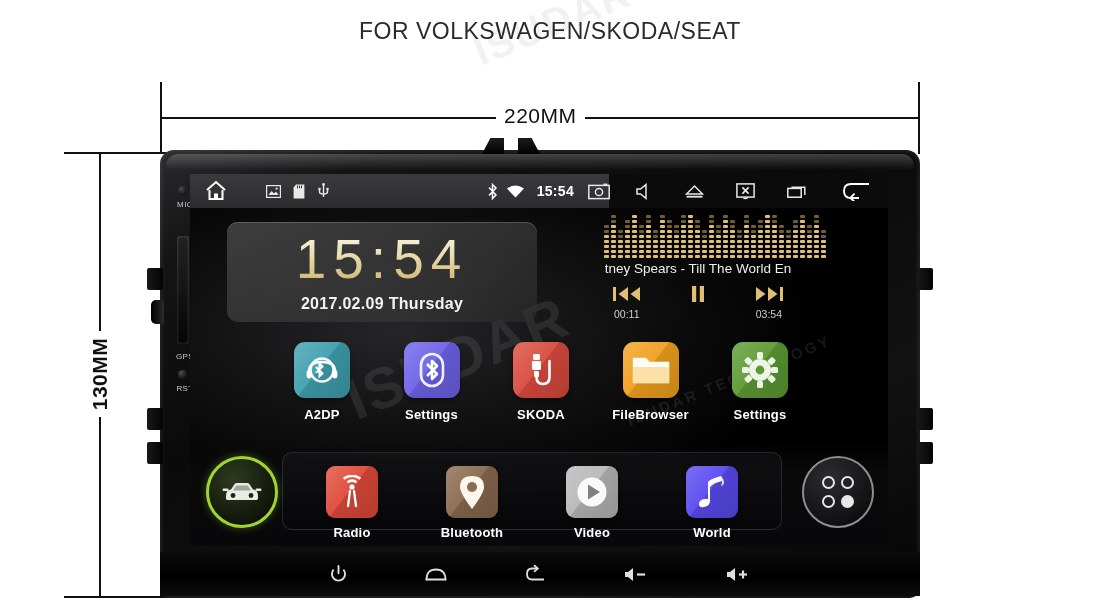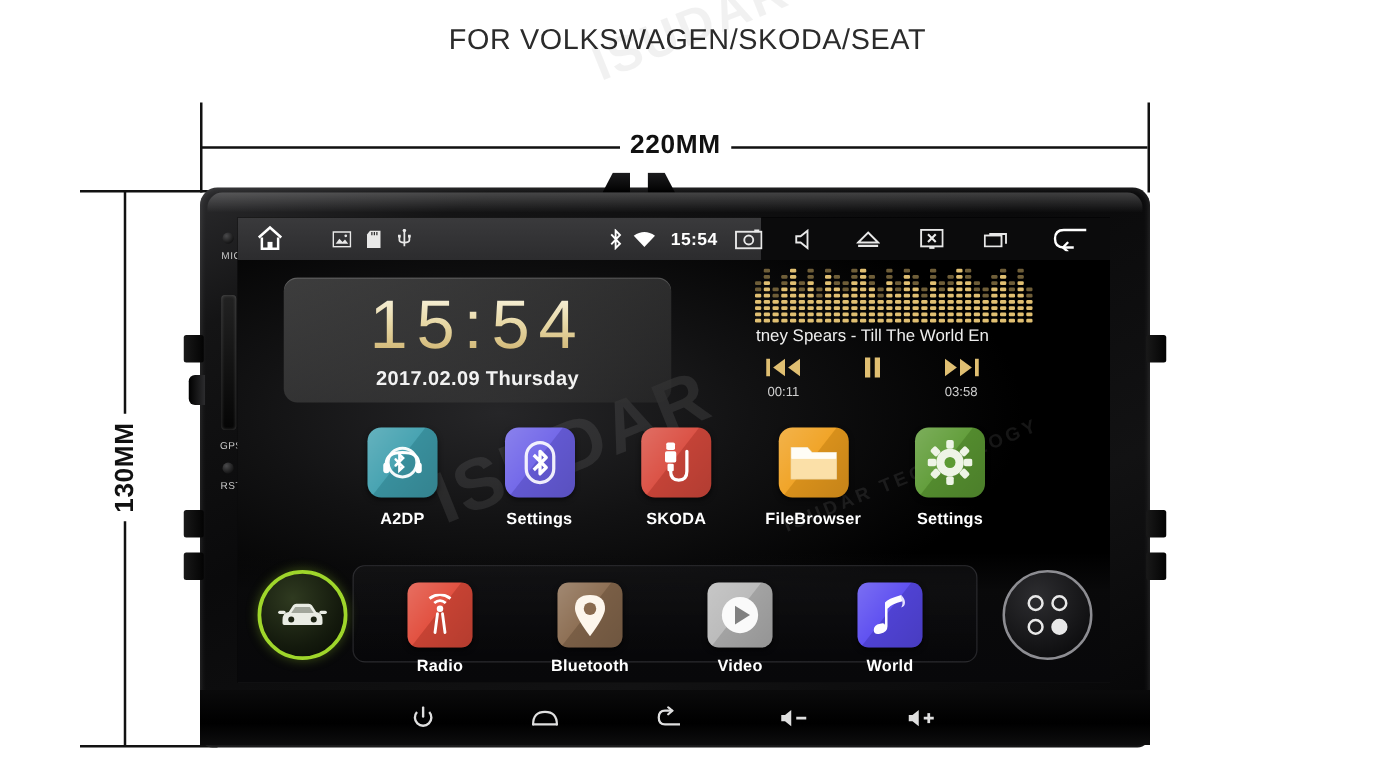--- a/index.html
+++ b/index.html
@@ -13,21 +13,21 @@
     position:absolute; top:18px; left:0; width:1100px; text-align:center;
     font-size:23px; letter-spacing:.5px; color:#2b2b2b; font-weight:400;
   }
 
   
   .dim-line { position:absolute; background:#111; }
   .dim-h-rule { height:1.6px; }
   .dim-v-rule { width:1.6px; }
 
   .dim-label {
-    position:absolute; font-size:21px; color:#111; font-weight:700;
+    position:absolute; font-size:21px; color:#111; font-weight:400;
     letter-spacing:.5px; background:#fff; padding:0 8px;
   }
   .dim-label-v {
     position:absolute; font-size:21px; color:#111; font-weight:600;
     letter-spacing:.5px; background:#fff;
     transform:rotate(-90deg); transform-origin:center center;
     white-space:nowrap; padding:0 6px;
   }
 
   
@@ -774,21 +774,21 @@
           <span>
             <svg width="30" height="20" viewBox="0 0 30 20" fill="#e0bf72">
               <path d="M2 3 L11.5 10 L2 17 Z"></path>
               <path d="M14 3 L23.5 10 L14 17 Z"></path>
               <rect x="26" y="3" width="3" height="14"></rect>
             </svg>
           </span>
         </div>
         <div class="player-times">
           <span>00:11</span>
-          <span>03:58</span>
+          <span>03:54</span>
         </div>
       </div>
 
       <div class="app-grid">
 
         <div class="app-cell">
           <div class="app-tile" id="tile-0" style="background: rgb(63, 159, 174);">
             <svg width="38" height="38" viewBox="0 0 38 38" style="position:relative;z-index:2;">
               <circle cx="19" cy="19" r="11.5" fill="none" stroke="#ffffff" stroke-width="2.4" opacity=".95"></circle>
               <path d="M13.5 16.5 L19.5 22.5 L16.5 25.3 V12.6 L19.5 15.4 L13.5 21.4" fill="none" stroke="#fff" stroke-width="2" stroke-linecap="round"></path>

